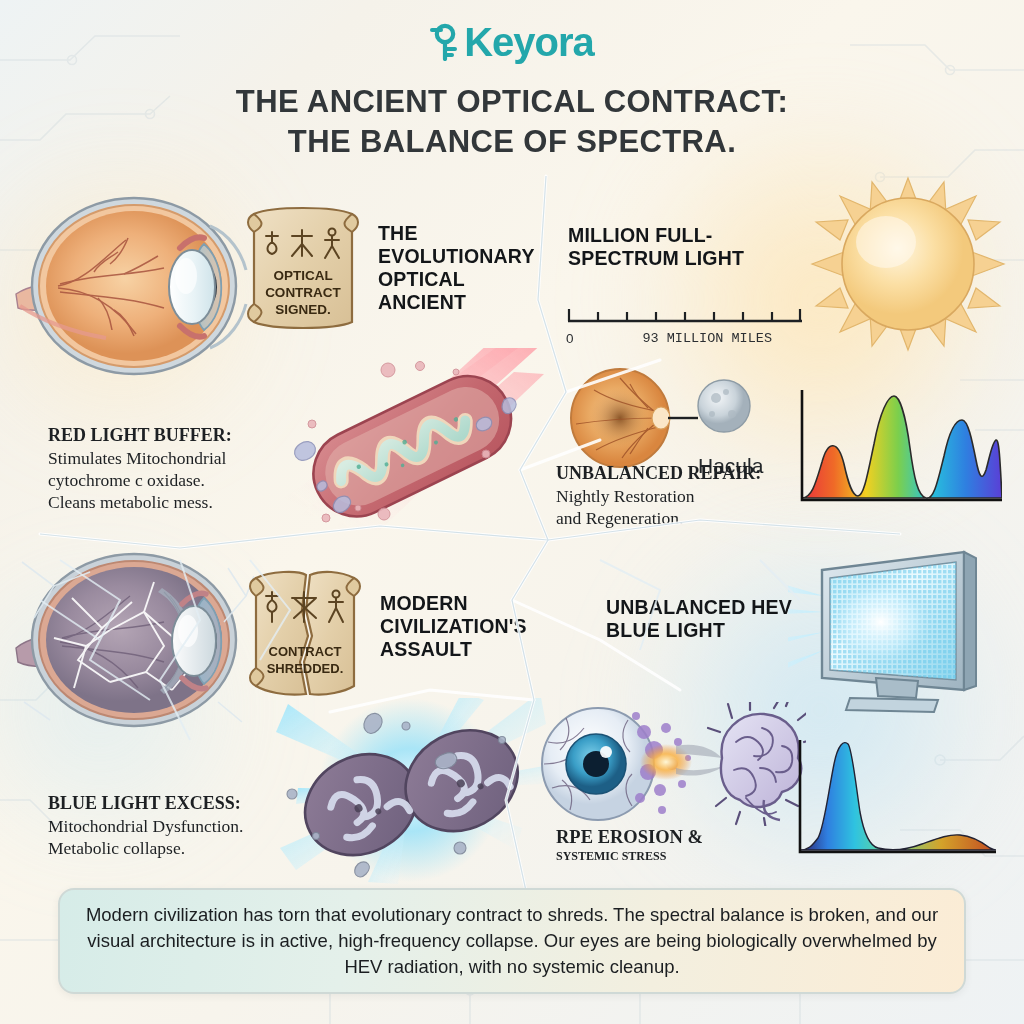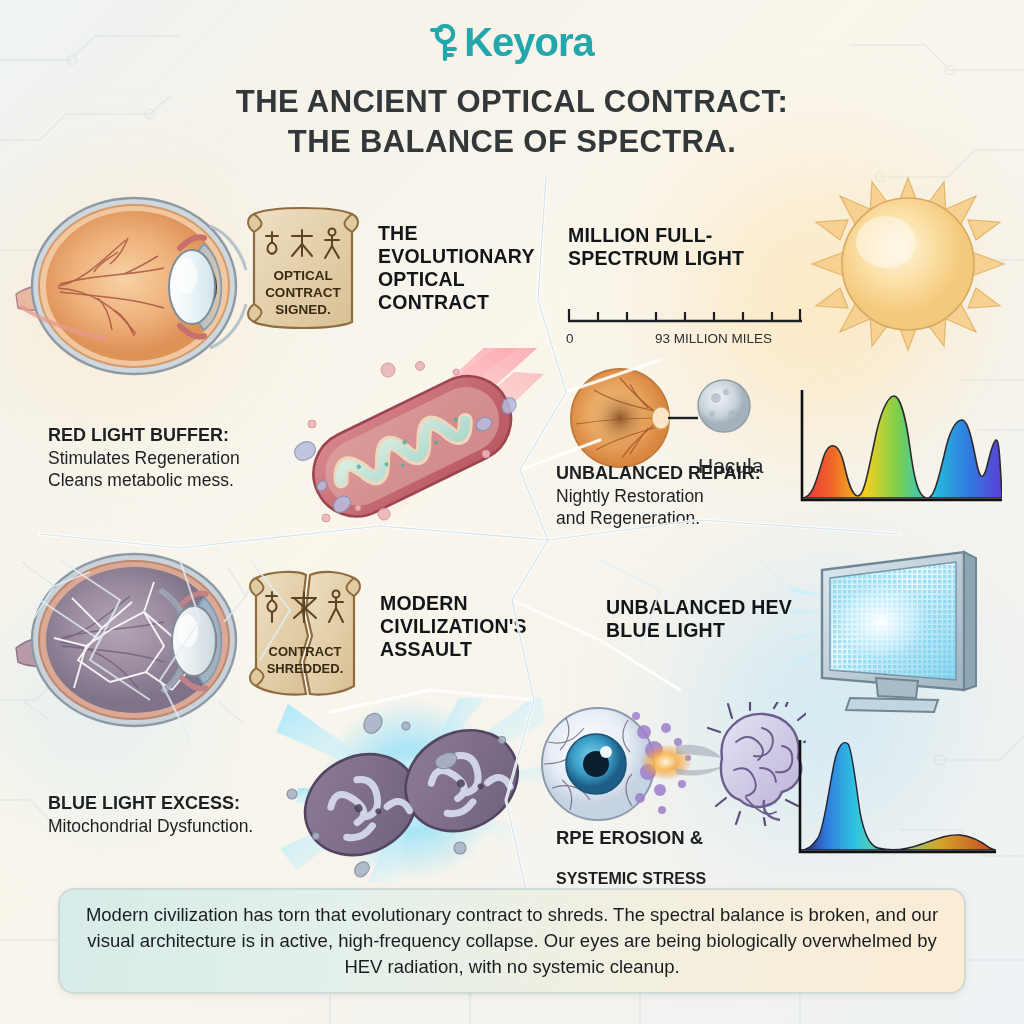--- a/index.html
+++ b/index.html
@@ -36,34 +36,34 @@
     text-align:center; color:#32373a;
     font-size:31px; font-weight:bold; letter-spacing:.4px; line-height:1.28;
   }
 
   
   .panel { position:absolute; z-index:4; }
   .head {
     font-size:19.5px; font-weight:bold; color:#131619; line-height:1.18;
     letter-spacing:.2px;
   }
-  .cap { font-size:17.5px; color:#1d2023; line-height:1.26; }
+  .cap { font-size:17.5px; color:#1d2023; line-height:1.26;font-family:Liberation Serif, serif; }
   .cap .lead { font-weight:bold; font-size:18px; }
 
   
   .fracture { position:absolute; inset:0; z-index:5; pointer-events:none; }
 
   
   .scroll-svg { display:block; }
 
   
   .ruler-wrap { position:absolute; left:566px; top:307px; width:240px; z-index:5; }
   .ruler-label { display:flex; justify-content:space-between; font-size:13.5px; color:#2c2f32; margin-top:2px; }
   .ruler-label .r0 { margin-left:0px; }
-  .ruler-label .rmi { margin-right:34px; }
+  .ruler-label .rmi { margin-right:34px;font-family:Liberation Mono, monospace; }
 
   
   .bottom-note {
     position:absolute; left:58px; top:888px; width:908px; height:106px; z-index:7;
     border:2px solid #cfd9d6; border-radius:16px;
     background: linear-gradient(100deg, #d6ece8 0%, #e4f0ea 32%, #f3efdf 66%, #fbecd5 100%);
     display:flex; align-items:center; justify-content:center; text-align:center;
     padding: 0 10px;
     box-shadow: 0 2px 8px rgba(0,0,0,.06);
   }
@@ -191,21 +191,21 @@
       <path d="M60 28 V54 M50 34 H70 M60 42 L50 54 M60 42 L70 54"></path>
       <circle cx="90" cy="30" r="3.5"></circle>
         <path d="M90 34 V44 M83 38 H97 M90 44 L83 56 M90 44 L97 56"></path>
     </g>
     <text x="61" y="78" text-anchor="middle" font-family="Liberation Sans, sans-serif" font-size="13.5" font-weight="bold" fill="#3a2a12">OPTICAL</text>
     <text x="61" y="95" text-anchor="middle" font-family="Liberation Sans, sans-serif" font-size="13.5" font-weight="bold" fill="#3a2a12">CONTRACT</text>
     <text x="61" y="112" text-anchor="middle" font-family="Liberation Sans, sans-serif" font-size="13.5" font-weight="bold" fill="#3a2a12">SIGNED.</text>
   </svg>
 </div>
 
-<div class="panel head" style="left:378px; top:222px; width:160px;">THE EVOLUTIONARY OPTICAL CONTRACT</div>
+<div class="panel head" style="left:378px; top:222px; width:160px;">THE EVOLUTIONARY OPTICAL ANCIENT</div>
 
 <div class="panel" style="left:276px; top:348px;">
   <svg width="268" height="182" viewBox="0 0 268 182">
     <defs>
       <linearGradient id="redbeam" x1="1" y1="0" x2="0" y2="1">
         <stop offset="0%" stop-color="#ff8f9b" stop-opacity=".85"></stop>
         <stop offset="100%" stop-color="#ffd9dd" stop-opacity="0"></stop>
       </linearGradient>
       <linearGradient id="mitoOut" x1="0" y1="0" x2="1" y2="1">
         <stop offset="0%" stop-color="#d88c90"></stop>
@@ -251,21 +251,22 @@
         <circle cx="50" cy="170" r="4"></circle>
         <circle cx="210" cy="106" r="4"></circle>
       <circle cx="180" cy="24" r="3"></circle>
         <circle cx="82" cy="160" r="3"></circle>
     </g>
   </svg>
 </div>
 
 <div class="panel cap" style="left:48px; top:424px; width:250px;">
   <div class="lead">RED LIGHT BUFFER:</div>
-  <div>Stimulates Regeneration</div>
+  <div>Stimulates Mitochondrial</div>
+  <div>cytochrome c oxidase.</div>
   <div>Cleans metabolic mess.</div>
 </div>
 
 <div class="panel head" style="left:568px; top:224px; width:190px;">MILLION FULL-SPECTRUM LIGHT</div>
 
 <div class="panel" style="left:810px; top:176px;">
   <svg width="196" height="176" viewBox="0 0 196 176">
     <defs>
       <radialGradient id="sung" cx="42%" cy="38%">
         <stop offset="0%" stop-color="#fff6e0"></stop>
@@ -552,20 +553,21 @@
         <circle cx="134" cy="28" r="4"></circle>
       <circle cx="44" cy="138" r="3.5"></circle>
         <circle cx="230" cy="42" r="3.5"></circle>
     </g>
   </svg>
 </div>
 
 <div class="panel cap" style="left:48px; top:792px; width:260px;">
   <div class="lead">BLUE LIGHT EXCESS:</div>
   <div>Mitochondrial Dysfunction.</div>
+  <div>Metabolic collapse.</div>
 </div>
 
 <div class="panel head" style="left:606px; top:596px; width:210px;">UNBALANCED HEV BLUE LIGHT</div>
 
 <div class="panel" style="left:788px; top:540px;">
   <svg width="230" height="176" viewBox="0 0 230 176">
     <defs>
       <linearGradient id="screeng" x1="0" y1="0" x2="1" y2="1">
         <stop offset="0%" stop-color="#bfeaf7"></stop>
           <stop offset="40%" stop-color="#eafaff"></stop>
@@ -681,21 +683,21 @@
         <path d="M228 116 L230 128"></path>
       <path d="M250 98 L262 104"></path>
       <path d="M184 30 L172 26"></path>
         <path d="M250 4 L254 -6"></path>
     </g>
   </svg>
 </div>
 
 <div class="panel cap" style="left:556px; top:826px; width:250px;">
   <div class="lead" style="font-weight:bold; font-size:18.5px;">RPE EROSION &amp;</div>
-  <div style="font-weight:bold; font-size:16px;margin-top:20px;">SYSTEMIC STRESS</div>
+  <div style="font-weight:bold; font-size:12px;">SYSTEMIC STRESS</div>
 </div>
 
 <div class="panel" style="left:790px; top:738px;">
   <svg width="208" height="128" viewBox="0 0 208 128">
     <defs>
       <linearGradient id="hevgrad" x1="0" y1="0" x2="1" y2="0">
         <stop offset="0%" stop-color="#2b1f6b"></stop>
           <stop offset="14%" stop-color="#2f7fe0"></stop>
         <stop offset="28%" stop-color="#2fc3e0"></stop>
           <stop offset="46%" stop-color="#6fd78d"></stop>

